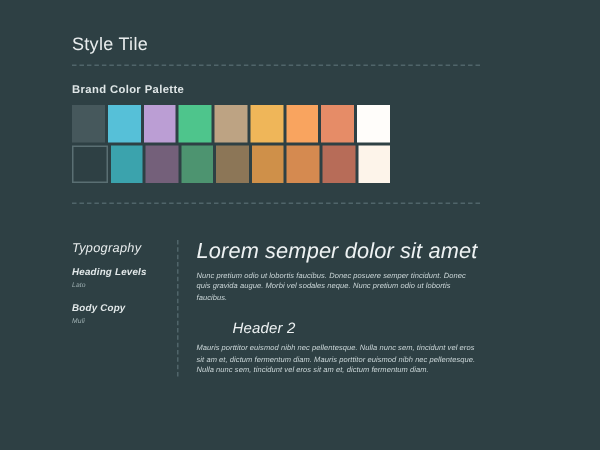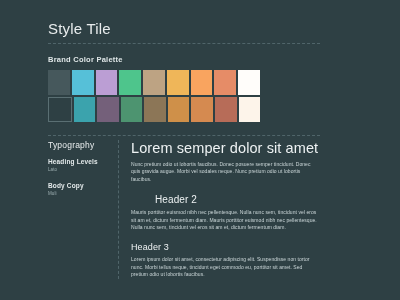--- a/index.html
+++ b/index.html
@@ -18,21 +18,21 @@
   #tile {
     position: relative;
     width: 400px;
     height: 300px;
     box-sizing: border-box;
     padding: 22px 80px 0 48px;
   }
 
   
   .page-title {
-    font-size: 15px;
+    font-size: 12px;
     font-weight: 400;
     color: #e8eced;
     letter-spacing: 0.2px;
     margin: 0 0 7px 0;
     line-height: 14px;
   }
 
   .divider {
     height: 0;
     border-top: 1px dashed #50656a;
@@ -71,21 +71,22 @@
     box-sizing: border-box;
   }
 
   .divider-2 {
     margin-top: 13px;
   }
 
   
   .type-section {
     display: flex;
-    margin-top: 4px;
+    margin-top: 24px;
+    font-style: italic;
   }
   .type-sidebar {
     width: 71px;
     flex: 0 0 71px;
     border-right: 1px dashed #50656a;
     padding-right: 8px;
     box-sizing: border-box;
   }
   .type-sidebar h3 {
     font-size: 8.5px;
@@ -217,21 +218,17 @@
       <div class="spec-block">
         <div class="spec-h1">Lorem semper dolor sit amet</div>
         <p class="spec-body">Nunc pretium odio ut lobortis faucibus. Donec posuere semper tincidunt. Donec quis gravida augue. Morbi vel sodales neque. Nunc pretium odio ut lobortis faucibus.</p>
       </div>
 
       <div class="spec-block">
         <div class="spec-h2">Header 2</div>
         <p class="spec-body">Mauris porttitor euismod nibh nec pellentesque. Nulla nunc sem, tincidunt vel eros sit am et, dictum fermentum diam. Mauris porttitor euismod nibh nec pellentesque. Nulla nunc sem, tincidunt vel eros sit am et, dictum fermentum diam.</p>
       </div>
 
-      <div class="spec-block">
-        <div class="spec-h3">Header 3</div>
-        <p class="spec-body">Lorem ipsum dolor sit amet, consectetur adipiscing elit. Suspendisse non tortor nunc. Morbi tellus neque, tincidunt eget commodo eu, porttitor sit amet. Sed pretium odio ut lobortis faucibus.</p>
-      </div>
 
     </div>
   </div>
 
 </div>
 
 </body></html>

